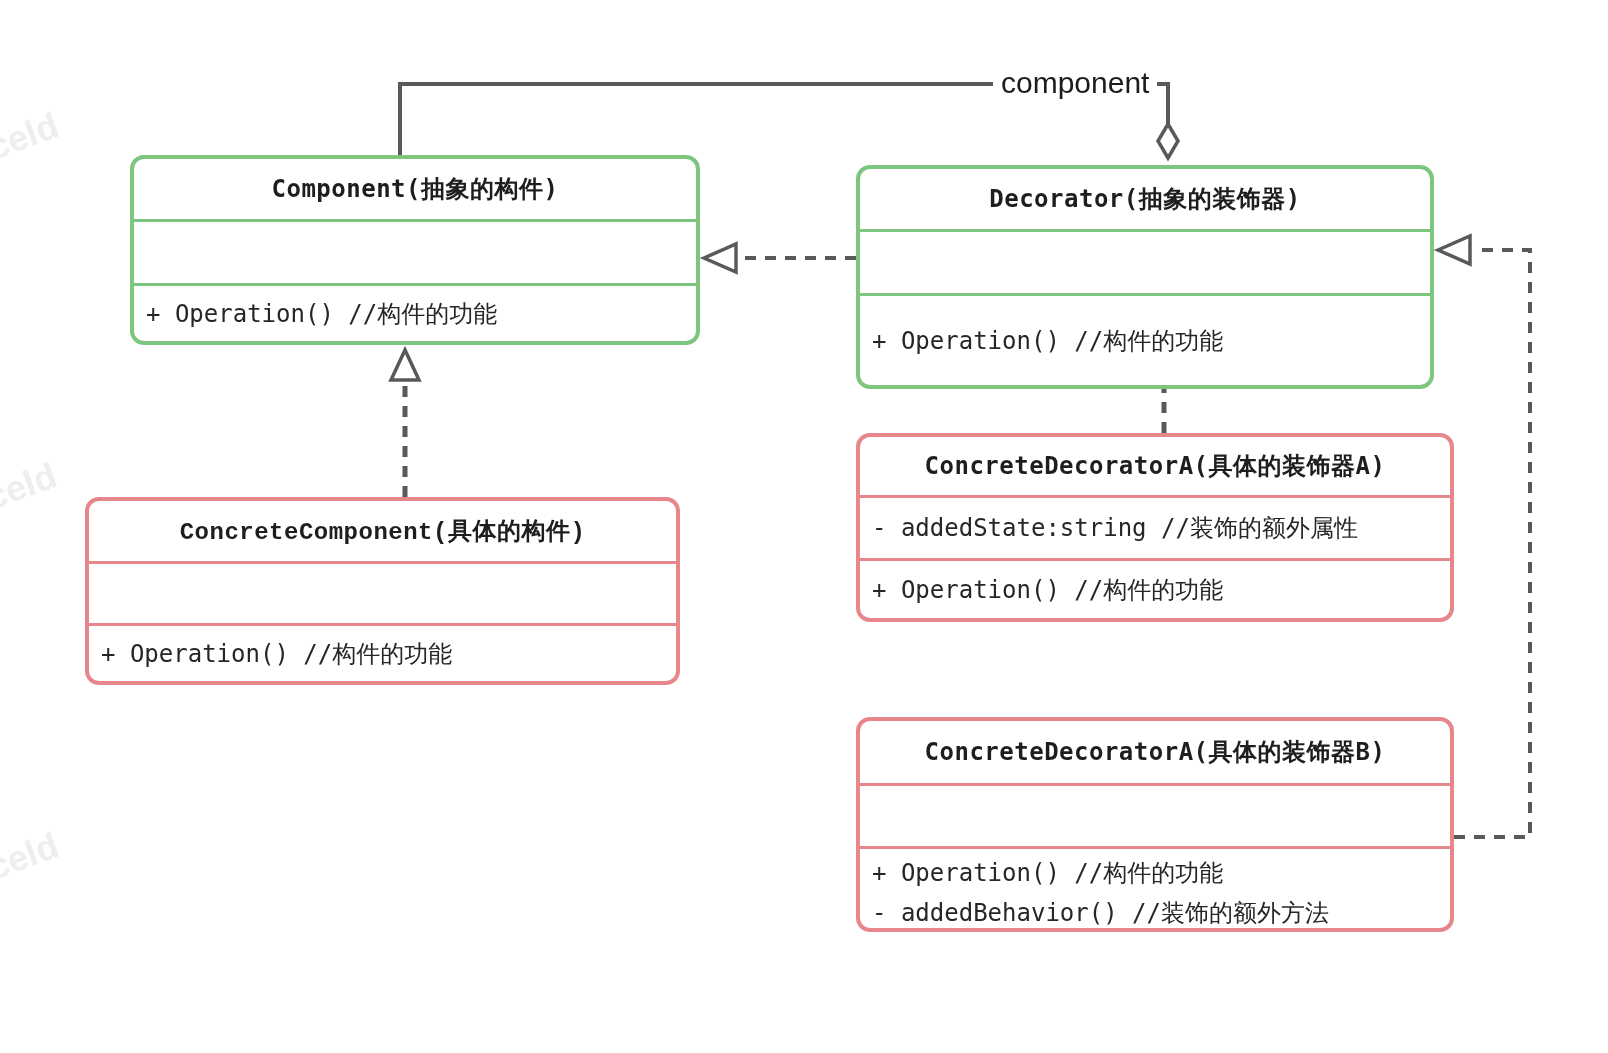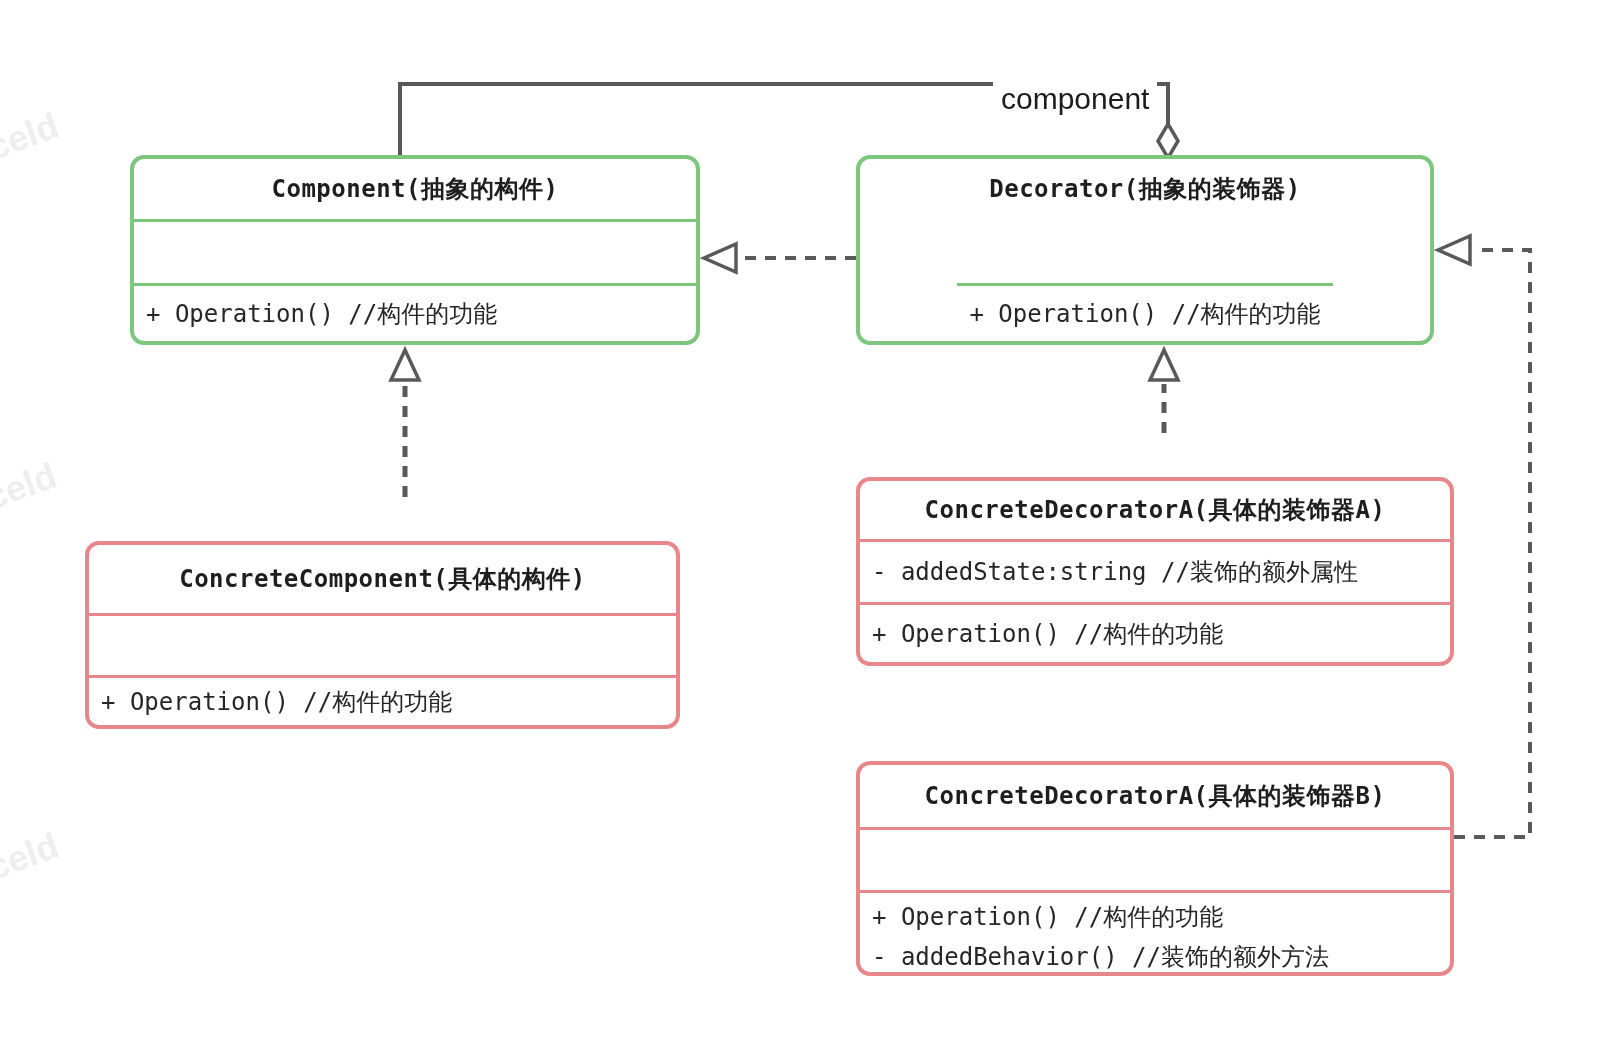--- a/index.html
+++ b/index.html
@@ -12,39 +12,39 @@
   .canvas{
     position:relative;width:1608px;height:1053px;background:#ffffff;overflow:hidden;
     font-family:"DejaVu Sans Mono","Liberation Mono",monospace;
   }
   .connectors{position:absolute;left:0;top:0;width:1608px;height:1053px;}
   .uml-class{
     position:absolute;background:#ffffff;border:4px solid;border-radius:14px;
     display:flex;flex-direction:column;box-sizing:border-box;
   }
   .uml-class.abstract{border-color:var(--green);}
-  .uml-class.concrete{border-color:var(--red);margin-top:44px;}
+  .uml-class.concrete{border-color:var(--red);}
   .sec{box-sizing:border-box;flex:0 0 auto;}
   .abstract .sec + .sec{border-top:3px solid var(--green);}
   .concrete .sec + .sec{border-top:3px solid var(--red);}
   .sec.name{
     display:flex;align-items:center;justify-content:center;
     font-weight:bold;font-size:24px;color:#1e1e1e;letter-spacing:0.5px;border-radius:26px;
   }
   .sec.members{
     display:flex;flex-direction:column;justify-content:center;
     padding:4px 12px;font-size:24px;color:var(--text);
   }
   .member-line{white-space:pre;line-height:40px;}
   .sec.grow{flex:1 1 auto;}
   .edge-label{
     position:absolute;left:993px;top:62px;height:42px;
     display:flex;align-items:center;padding:0 8px;background:#ffffff;
     font-family:"Liberation Sans","DejaVu Sans",sans-serif;
-    font-size:30px;color:#1c1c1c;margin-top:16px;
+    font-size:30px;color:#1c1c1c;
   }
   .wm-faint{
     position:absolute;color:#eeeeee;
     font-family:"Liberation Sans","DejaVu Sans",sans-serif;
     font-weight:bold;font-size:36px;transform:rotate(-20deg);
     user-select:none;
   }
   .wm-signature{
     position:absolute;left:322px;top:868px;color:#c9c9c9;
     font-family:"Liberation Sans","DejaVu Sans",sans-serif;
@@ -87,30 +87,30 @@
   <div class="edge-label">component</div>
 
   <div class="uml-class abstract" style="left:130px;top:155px;width:570px;height:190px;">
     <div class="sec name" style="height:60px;">Component(抽象的构件)</div>
     <div class="sec" style="height:64px;"></div>
     <div class="sec members grow">
       <div class="member-line">+ Operation() //构件的功能</div>
     </div>
   </div>
 
-  <div class="uml-class abstract" style="left:856px;top:155px;width:578px;height:190px;align-items:center;">
+  <div class="uml-class abstract" style="left:856px;top:165px;width:578px;height:224px;">
     <div class="sec name" style="height:60px;">Decorator(抽象的装饰器)</div>
     <div class="sec" style="height:64px;"></div>
     <div class="sec members grow">
       <div class="member-line">+ Operation() //构件的功能</div>
     </div>
   </div>
 
   <div class="uml-class concrete" style="left:85px;top:497px;width:595px;height:188px;">
-    <div class="sec name" style="height:68px;">ConcreteComponent(具体的构件)</div>
+    <div class="sec name" style="height:60px;font-family:Liberation Mono, monospace;">ConcreteComponent(具体的构件)</div>
     <div class="sec" style="height:62px;"></div>
     <div class="sec members grow">
       <div class="member-line">+ Operation() //构件的功能</div>
     </div>
   </div>
 
   <div class="uml-class concrete" style="left:856px;top:433px;width:598px;height:189px;">
     <div class="sec name" style="height:58px;">ConcreteDecoratorA(具体的装饰器A)</div>
     <div class="sec members" style="height:63px;">
       <div class="member-line">- addedState:string //装饰的额外属性</div>

